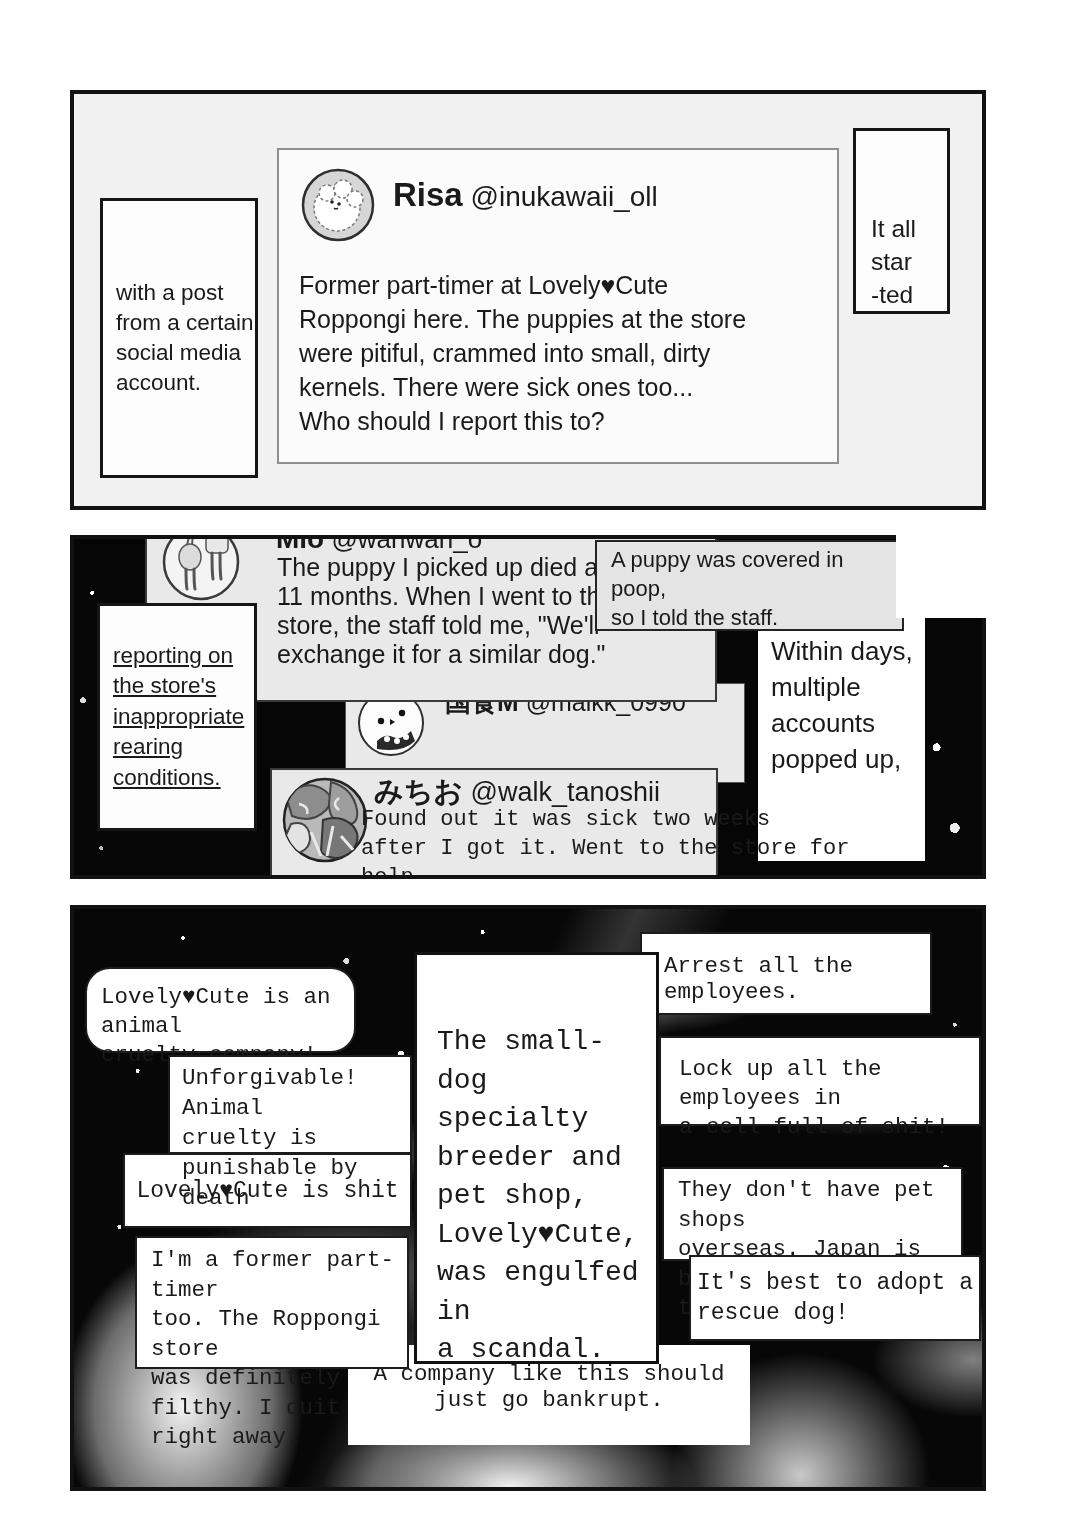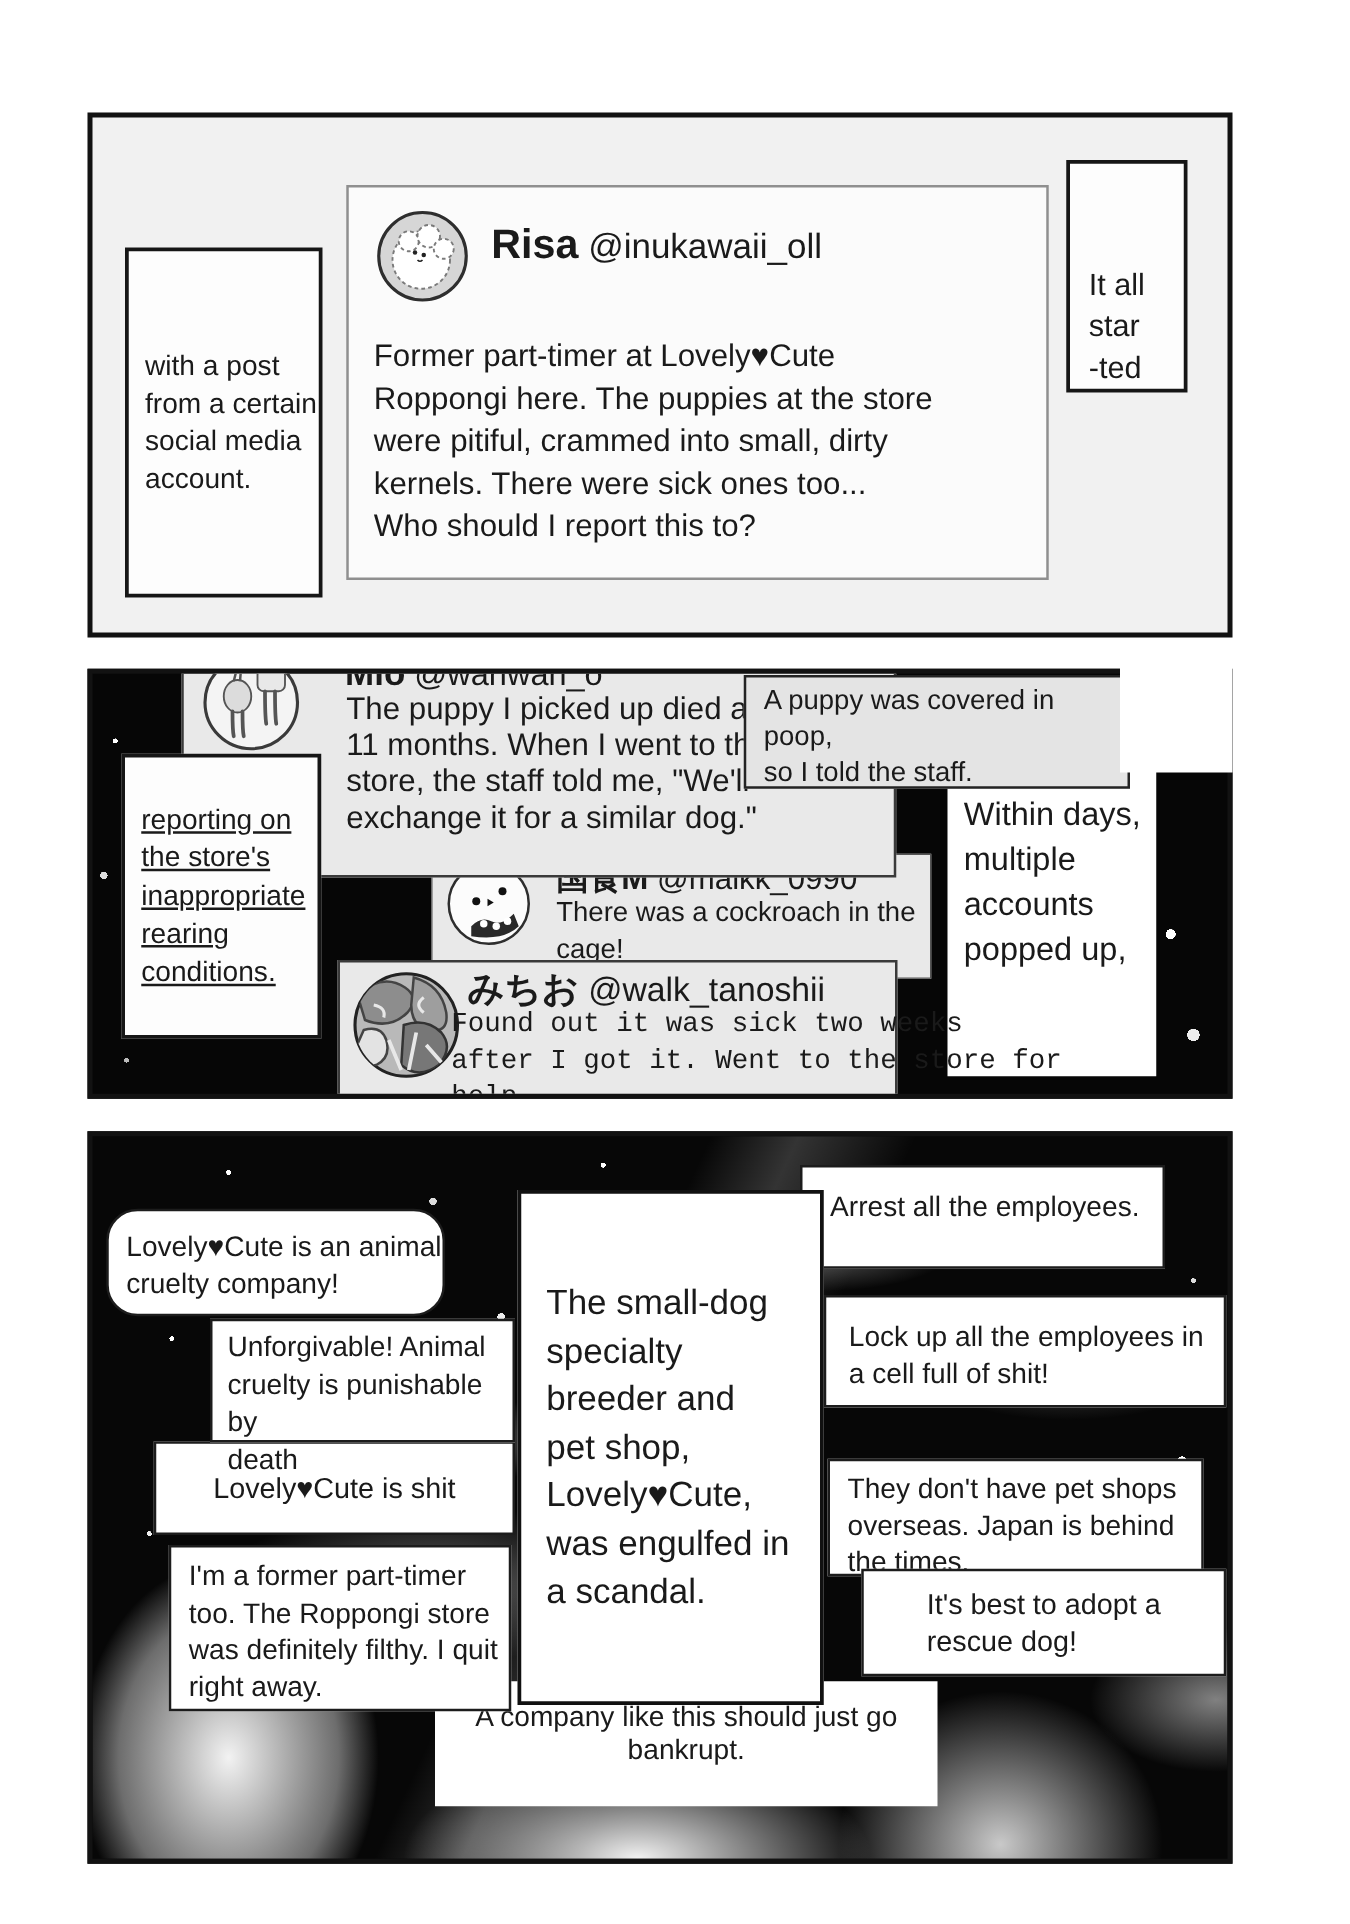--- a/index.html
+++ b/index.html
@@ -38,21 +38,21 @@
       radial-gradient(circle 2px at 5% 55%, #eee 98%, transparent),
       radial-gradient(ellipse 190px 55px at 28% 42%, rgba(215,215,215,.55), transparent 70%),
       radial-gradient(ellipse 150px 45px at 64% 16%, rgba(190,190,190,.45), transparent 70%),
       radial-gradient(ellipse 170px 60px at 86% 32%, rgba(170,170,170,.4), transparent 70%),
       radial-gradient(ellipse 240px 90px at 30% 62%, rgba(200,200,200,.45), transparent 70%),
       radial-gradient(ellipse 160px 210px at 12% 86%, rgba(255,255,255,.95), rgba(210,210,210,.5) 55%, transparent 75%),
       radial-gradient(ellipse 260px 120px at 48% 100%, rgba(255,255,255,.95), transparent 72%),
       radial-gradient(ellipse 180px 170px at 80% 98%, rgba(235,235,235,.85), transparent 72%),
       radial-gradient(ellipse 140px 80px at 99% 78%, rgba(210,210,210,.6), transparent 72%),
       linear-gradient(115deg, transparent 42%, rgba(255,255,255,.18) 48%, transparent 56%),
-      #070707;}
+      #070707; font-family: Liberation Mono, monospace;}
   .nbox{position:absolute;background:#fdfdfd;border:3px solid #161616;box-sizing:border-box;}
   .cbox{position:absolute;background:#fff;border:2px solid #1c1c1c;box-sizing:border-box;}
   .card{position:absolute;background:#e9e9e9;border:2px solid #3a3a3a;box-sizing:border-box;}
   .txt{white-space:pre-line;}
   .flexc{display:flex;align-items:center;}
   .avatar{position:absolute;}
   .hrow{position:absolute;white-space:nowrap;}
   .tname{font-weight:bold;}
   
   .p1-caption-left{left:26px;top:104px;width:158px;height:280px;font-size:22.5px;line-height:30px;padding-left:13px;}
@@ -185,22 +185,20 @@
       <path d="M33 30 l5 3 -5 3 z" fill="#111"></path>
       <path d="M20 52 q8 -8 16 -4 q8 4 18 -6 l4 10 q-12 12 -38 8 z" fill="#2a2a2a"></path>
       <circle cx="30" cy="50" r="3" fill="#fff"></circle>
       <circle cx="40" cy="52" r="3" fill="#fff"></circle>
       <circle cx="49" cy="48" r="3" fill="#fff"></circle>
     </svg>
     <div class="hrow p2-maikk-hrow">
       <span class="tname">国食M</span>
       <span class="thandle">@maikk_0990</span>
     </div>
-    <div class="txt p2-maikk-body">There was a cockroach in the
-cage!</div>
 
     <div class="card p2-walk-card"></div>
     <svg class="avatar p2-walk-avatar" viewBox="0 0 88 88">
       <defs>
           <clipPath id="walkclip">
             <circle cx="44" cy="44" r="41"></circle>
           </clipPath>
         </defs>
       <circle cx="44" cy="44" r="41" fill="#b9b9b9" stroke="#222" stroke-width="2.5"></circle>
       <g clip-path="url(#walkclip)">

